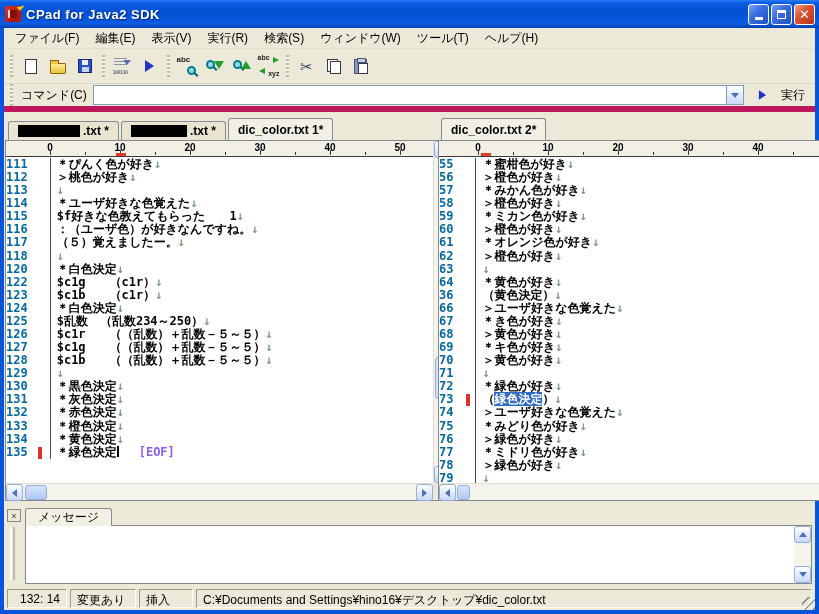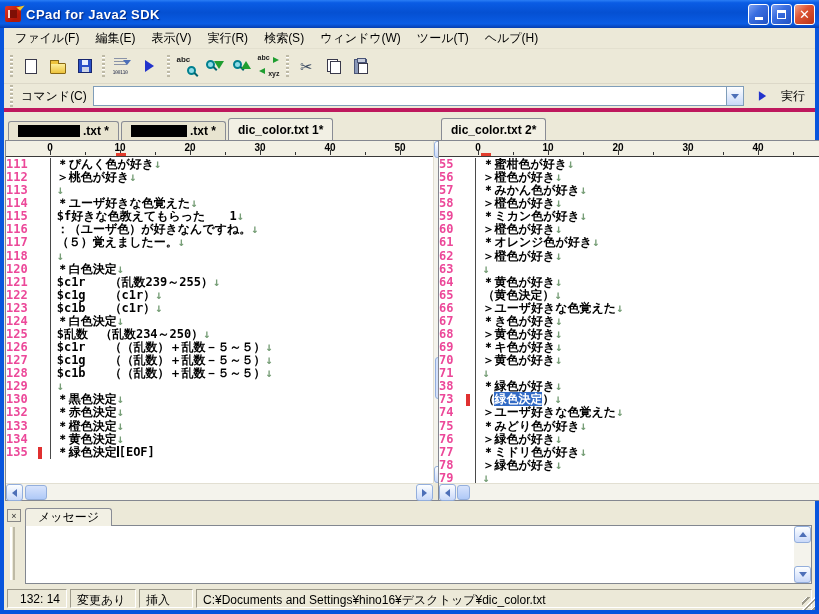--- a/index.html
+++ b/index.html
@@ -73,21 +73,21 @@
   .t-green-left { border-top:3px solid transparent; border-bottom:3px solid transparent; border-right:6px solid #1F9E30; }
   .i-cut { font-size:15px; color:#3C4C63; line-height:1; }
   .i-copy { width:14px; height:15px; position:relative; }
   .i-copy::before,.i-copy::after { content:""; position:absolute; width:9px; height:11px; background:#fff; border:1px solid #39394B; }
   .i-copy::before { left:0; top:0; } .i-copy::after { right:0; bottom:0; }
   .i-paste { width:13px; height:15px; background:#8A98B8; border:1px solid #4A5578; position:relative; }
   .i-paste::before { content:""; position:absolute; left:2px; top:-2px; width:7px; height:3px; background:#C8CEDC; border:1px solid #4A5578; }
   .i-paste::after { content:""; position:absolute; right:-2px; bottom:-1px; width:8px; height:9px; background:#fff; border:1px solid #39394B; }
 
   
-  .cmdbar { height:28px; display:flex; align-items:center; padding:0 6px 0 2px; border-bottom:4px solid #be185d; }
+  .cmdbar { height:28px; display:flex; align-items:center; padding:0 6px 0 2px; border-bottom:6px solid #be185d; }
   .cmdlabel { padding:0 6px 0 4px; }
   .combo { flex:1; height:20px; background:#fff; border:1px solid #7F9DB9; display:flex; align-items:center; margin-right:10px; }
   .combo input { flex:1; border:none; outline:none; height:16px; font-size:12px; font-family:"DejaVu Sans Mono",monospace; }
   .combo .dd { width:17px; height:18px; border-left:1px solid #7F9DB9; display:flex; align-items:center; justify-content:center;
     background:linear-gradient(180deg,#FDFEFF,#C9D9F9); }
   .runbtn { display:flex; align-items:center; gap:14px; padding:2px 4px;text-align:center; }
 
   
   .main { height:393px; position:relative;font-weight:bold; }
   .pane { position:absolute; top:6px; height:383px; }
@@ -103,28 +103,28 @@
   .ruler { position:absolute; left:0; right:17px; top:0; height:16px; background:#F2F0E4;
     border-bottom:1px solid #3A3A3A; font-size:10px; }
   .ruler .tick { position:absolute; top:1px; transform:translateX(-50%); color:#000; }
   .ruler .majort,.ruler .minor { position:absolute; bottom:1px; width:1px; background:#333; }
   .ruler .majort { height:5px; } .ruler .minor { height:3px; }
   .ruler .rmark { position:absolute; bottom:0; width:10px; height:3px; background:#E23C2C; }
 
   .content { position:absolute; left:0; right:17px; top:17px; bottom:17px; overflow:hidden;
     font-family:"DejaVu Sans Mono",monospace; font-size:12px; }
   .eline { height:13.08px; line-height:13.08px; white-space:nowrap; position:relative; display:flex; }
-  .lnum { flex:0 0 37px; text-align:right; padding-right:22px; border-right:1px solid #4A4A4A; color:#ec4899; }
+  .lnum { flex:0 0 37px; text-align:right; padding-right:22px; border-right:1px solid #4A4A4A; color:#0369a1; }
   .pane-right .lnum { flex-basis:32px; }
   .ltext { padding-left:6px; color:#000; }
   .lmark { position:absolute; left:32px; top:1px; bottom:0; width:4px; background:#E03030; }
   .pane-right .lmark { left:27px; }
   .sel { background:#316AC5; color:#fff; }
   .caret { display:inline-block; width:2px; height:11px; background:#000; vertical-align:-1px; }
-  .eof { color:#000000; }
+  .eof { color:#8b5cf6;padding-left:20px; }
   .nl { color:#789F78; }
 
   
   .vscroll { position:absolute; top:0; right:0; bottom:17px; width:17px; background:#F4F3EC; border-left:1px solid #E2DFD2; }
   .hscroll { position:absolute; left:0; right:17px; bottom:0; height:17px; background:#F4F3EC; border-top:1px solid #E2DFD2; }
   .sbtn { position:absolute; width:17px; height:17px; border:1px solid #93AEDC; border-radius:3px;
     background:linear-gradient(180deg,#FDFEFF,#C9D9F9); display:flex; align-items:center; justify-content:center; }
   .vscroll .up { top:0; } .vscroll .down { bottom:0; }
   .hscroll .lf { left:0; } .hscroll .rt { right:0; }
   .vthumb { position:absolute; left:1px; width:15px; border:1px solid #93AEDC; border-radius:3px;
@@ -333,24 +333,20 @@
               </div>
               <div class="eline">
                 <span class="lnum">118</span>
                 <span class="ltext"><span class="nl">↓</span></span>
               </div>
               <div class="eline">
                 <span class="lnum">120</span>
                 <span class="ltext"><span>＊白色決定</span><span class="nl">↓</span></span>
               </div>
               <div class="eline">
-                <span class="lnum">121</span>
-                <span class="ltext"><span>$c1r　　（乱数239～255）</span><span class="nl">↓</span></span>
-              </div>
-              <div class="eline">
                 <span class="lnum">122</span>
                 <span class="ltext"><span>$c1g　　（c1r）</span><span class="nl">↓</span></span>
               </div>
               <div class="eline">
                 <span class="lnum">123</span>
                 <span class="ltext"><span>$c1b　　（c1r）</span><span class="nl">↓</span></span>
               </div>
               <div class="eline">
                 <span class="lnum">124</span>
                 <span class="ltext"><span>＊白色決定</span><span class="nl">↓</span></span>
@@ -371,20 +367,24 @@
                 <span class="lnum">128</span>
                 <span class="ltext"><span>$c1b　　（（乱数）＋乱数－５～５）</span><span class="nl">↓</span></span>
               </div>
               <div class="eline">
                 <span class="lnum">129</span>
                 <span class="ltext"><span class="nl">↓</span></span>
               </div>
               <div class="eline">
                 <span class="lnum">130</span>
                 <span class="ltext"><span>＊黒色決定</span><span class="nl">↓</span></span>
+              </div>
+              <div class="eline">
+                <span class="lnum">131</span>
+                <span class="ltext"><span>＊灰色決定</span><span class="nl">↓</span></span>
               </div>
               <div class="eline">
                 <span class="lnum">132</span>
                 <span class="ltext"><span>＊赤色決定</span><span class="nl">↓</span></span>
               </div>
               <div class="eline">
                 <span class="lnum">133</span>
                 <span class="ltext"><span>＊橙色決定</span><span class="nl">↓</span></span>
               </div>
               <div class="eline">
@@ -477,21 +477,21 @@
               </div>
               <div class="eline">
                 <span class="lnum">63</span>
                 <span class="ltext"><span class="nl">↓</span></span>
               </div>
               <div class="eline">
                 <span class="lnum">64</span>
                 <span class="ltext"><span>＊黄色が好き</span><span class="nl">↓</span></span>
               </div>
               <div class="eline">
-                <span class="lnum">65</span>
+                <span class="lnum">36</span>
                 <span class="ltext"><span>（黄色決定）</span><span class="nl">↓</span></span>
               </div>
               <div class="eline">
                 <span class="lnum">66</span>
                 <span class="ltext"><span>＞ユーザ好きな色覚えた</span><span class="nl">↓</span></span>
               </div>
               <div class="eline">
                 <span class="lnum">67</span>
                 <span class="ltext"><span>＊き色が好き</span><span class="nl">↓</span></span>
               </div>
@@ -505,21 +505,21 @@
               </div>
               <div class="eline">
                 <span class="lnum">70</span>
                 <span class="ltext"><span>＞黄色が好き</span><span class="nl">↓</span></span>
               </div>
               <div class="eline">
                 <span class="lnum">71</span>
                 <span class="ltext"><span class="nl">↓</span></span>
               </div>
               <div class="eline">
-                <span class="lnum">38</span>
+                <span class="lnum">72</span>
                 <span class="ltext"><span>＊緑色が好き</span><span class="nl">↓</span></span>
               </div>
               <div class="eline">
                 <span class="lnum">73</span>
                 <i class="lmark"></i>
                 <span class="ltext"><span>（</span><span class="sel">緑色決定</span><span>）</span><span class="nl">↓</span></span>
               </div>
               <div class="eline">
                 <span class="lnum">74</span>
                 <span class="ltext"><span>＞ユーザ好きな色覚えた</span><span class="nl">↓</span></span>

